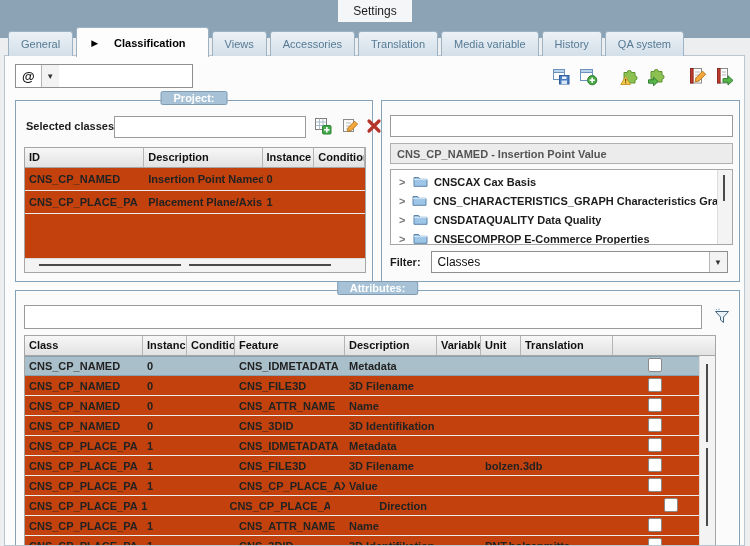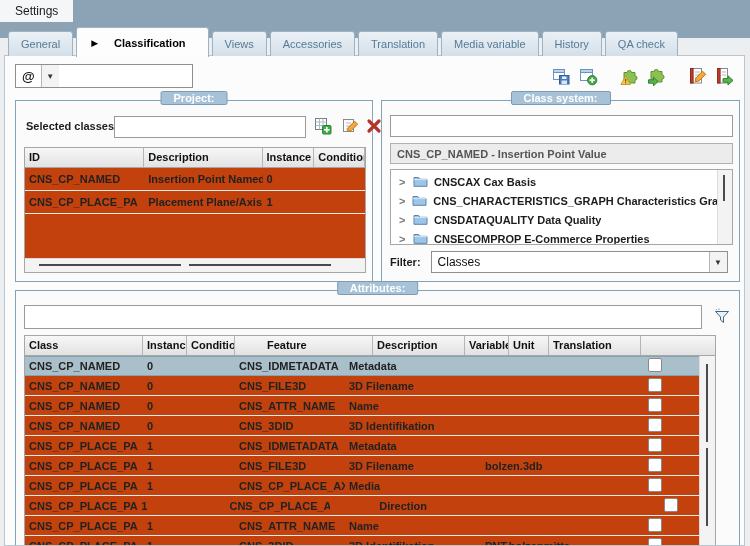--- a/index.html
+++ b/index.html
@@ -1,21 +1,21 @@
 <!DOCTYPE html>
 <html><head>
 <meta charset="utf-8">
 <style>
   html,body{margin:0;padding:0;background:#d7dbde;}
   #shot{position:relative;width:750px;height:546px;overflow:hidden;
         background:#eceef0;font-family:"Liberation Sans","DejaVu Sans",sans-serif;
         font-size:11px;color:#1c1c1c;}
 
   
-  .titlebar{position:absolute;left:0;top:0;width:750px;height:38px;background:#8ca3b5;}
+  .titlebar{position:absolute;left:0;top:0;width:750px;height:38px;background:#8ca3b5;text-align:center;}
   .title-tab{display:inline-block;height:22px;line-height:22px;padding:0 15px;
              background:#f4f6f7;color:#1b1b1b;font-size:12px;}
 
   
   .tabstrip{position:absolute;left:8px;top:26px;height:30px;display:flex;
             align-items:flex-end;z-index:5;}
   .tab{height:25px;box-sizing:border-box;margin-right:3px;padding:0 12px;
        display:inline-flex;align-items:center;
        background:linear-gradient(#ebf1f6,#d3dfe9);
        border:1px solid #9db2c2;border-bottom:none;border-radius:3px 3px 0 0;
@@ -110,21 +110,21 @@
       <div class="tab">
         <span>Translation</span>
       </div>
       <div class="tab">
         <span>Media variable</span>
       </div>
       <div class="tab">
         <span>History</span>
       </div>
       <div class="tab">
-        <span>QA check</span>
+        <span>QA system</span>
       </div>
     </div>
 
   <div class="panel">
 
     <div class="combo" style="left:10px;top:8px;width:178px;">
       <span class="at">@</span>
       <span class="cbtn">▼</span>
     </div>
 
@@ -227,21 +227,20 @@
             </div>
           </div>
         <div class="hscroll">
           <div class="hthumb" style="left:14px;width:142px;"></div>
           <div class="hthumb" style="left:164px;width:142px;"></div>
         </div>
       </div>
     </div>
 
     <div class="group" style="left:376px;top:44px;width:359px;height:182px;">
-      <span class="pill">Class system:</span>
       <input class="tinput" style="left: 8px; top: 14px; width: 343px; height: 22px;" value="">
       <div class="roinput" style="left:8px;top:42px;width:343px;height:21px;">CNS_CP_NAMED - Insertion Point Value</div>
 
       <div class="tree" style="left:8px;top:68px;width:343px;height:76px;">
         <div id="tree-list" style="position:absolute;left:0;top:2px;right:14px;">
             <div class="titem">
               <span class="chev">&gt;</span>
               <span><svg width="15" height="12" viewBox="0 0 15 12">
                   <path d="M1 2.5 h4.6 l1.3 1.8 H14 v7 H1 z" fill="#9cc5e8" stroke="#5d85a8"></path>
                   <path d="M1 4.6 h13" stroke="#d3e6f6"></path>
@@ -295,21 +294,21 @@
           <path d="M2.5 4.5 h13 l-5 5.5 v5.5 l-3 -2.5 v-3 z" fill="#eaf2f9" stroke="#44657f"></path>
           <path d="M3 2 l1.2 1.2 M6 1.5 v1.6" stroke="#7da0bb"></path>
         </svg>
       </span>
 
       <div class="tbl" style="left:8px;top:44px;width:692px;height:220px;border-bottom:none;">
         <div class="thead" id="attr-head">
             <div class="hcell" style="width: 118px;">Class</div>
             <div class="hcell" style="width: 44px;">Instance</div>
             <div class="hcell" style="width: 48px;">Condition</div>
-            <div class="hcell" style="width: 110px; margin-left: 28px;">Feature</div>
+            <div class="hcell" style="width: 110px;">Feature</div>
             <div class="hcell" style="width: 92px;">Description</div>
             <div class="hcell" style="width: 44px;">Variable</div>
             <div class="hcell" style="width: 40px;">Unit</div>
             <div class="hcell" style="width: 92px;">Translation</div>
           </div>
         <div id="attr-body">
             <div class="trow sel" style="height: 20px;">
               <div class="tcell" style="width: 118px;">CNS_CP_NAMED</div>
               <div class="tcell" style="width: 44px;">0</div>
               <div class="tcell" style="width: 48px;"></div>
@@ -373,21 +372,21 @@
               <div class="tcell" style="width: 44px;"></div>
               <div class="tcell" style="width: 88px;">bolzen.3db</div>
               <div class="tcell" style="width: 40px;"></div>
               <div class="tcell" style="width: 92px; text-align: center;"><span class="checkbox"></span></div>
             </div>
             <div class="trow" style="height: 20px;">
               <div class="tcell" style="width: 118px;">CNS_CP_PLACE_PA</div>
               <div class="tcell" style="width: 44px;">1</div>
               <div class="tcell" style="width: 48px;"></div>
               <div class="tcell" style="width: 110px;">CNS_CP_PLACE_AXI...</div>
-              <div class="tcell" style="width: 92px;">Media</div>
+              <div class="tcell" style="width: 92px;">Value</div>
               <div class="tcell" style="width: 44px;"></div>
               <div class="tcell" style="width: 88px;"></div>
               <div class="tcell" style="width: 40px;"></div>
               <div class="tcell" style="width: 92px; text-align: center;"><span class="checkbox"></span></div>
             </div>
             <div class="trow" style="height: 20px;">
               <div class="tcell" style="width: 118px;">CNS_CP_PLACE_PA</div>
               <div class="tcell" style="width: 44px;">1</div>
               <div class="tcell" style="width: 48px;"></div>
               <div class="tcell" style="width: 110px;">CNS_CP_PLACE_AXI...</div>

